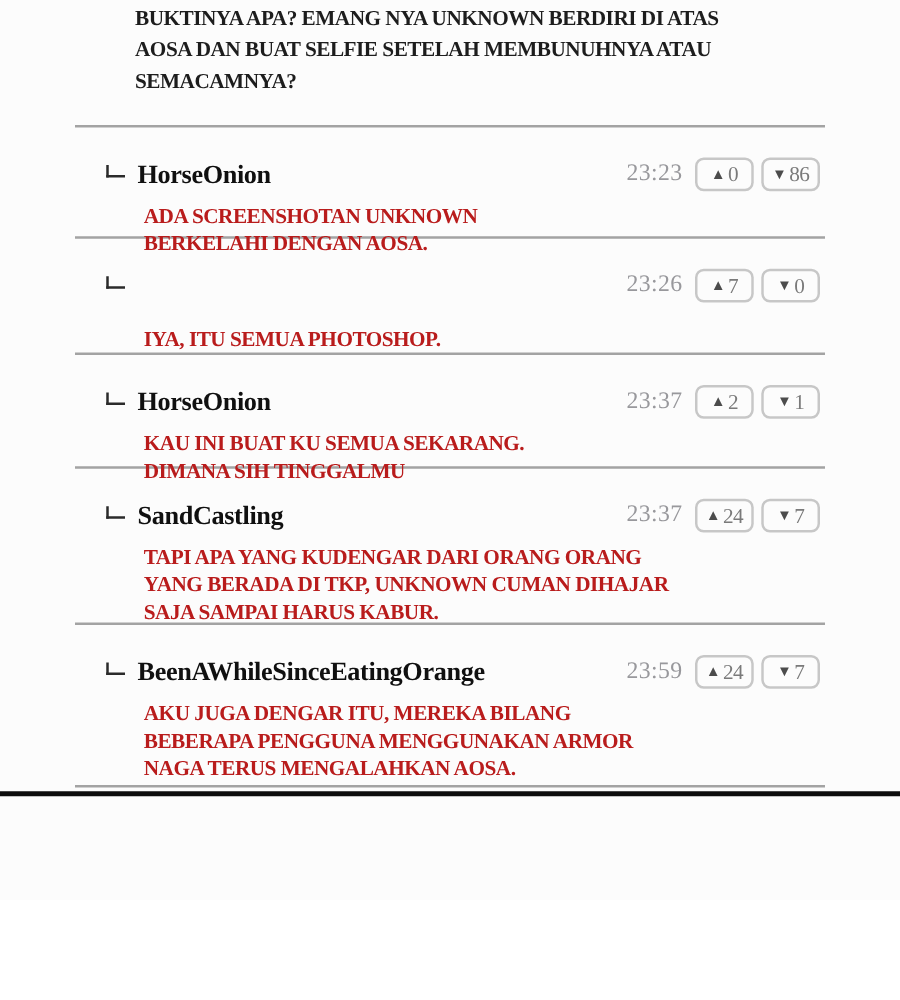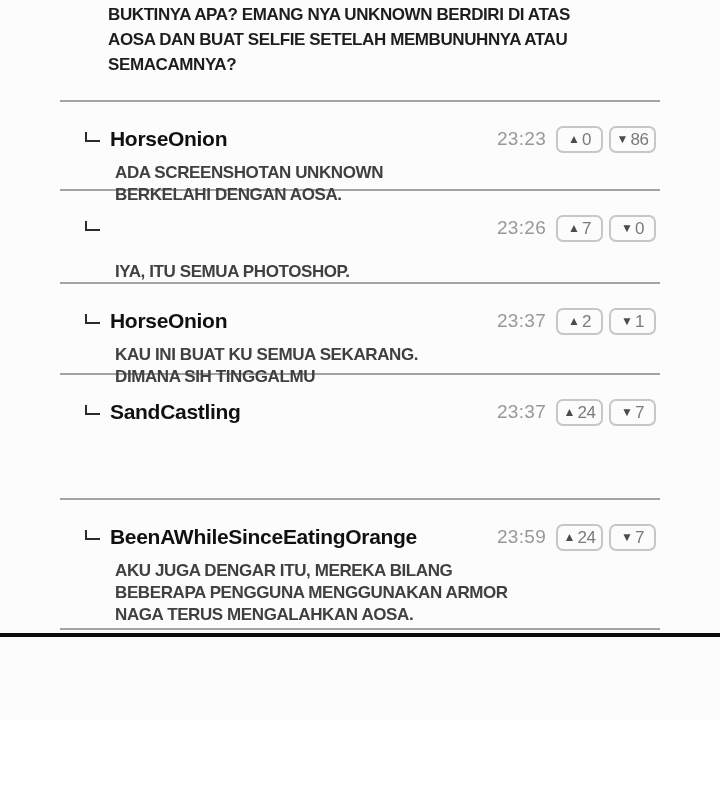--- a/index.html
+++ b/index.html
@@ -1,21 +1,21 @@
 <!DOCTYPE html>
 <html><head>
 <meta charset="utf-8">
 <style>
   html,body { margin:0; padding:0; }
   .page {
     position:relative;
     width:720px; height:720px;
     background:#fcfcfc;
     overflow:hidden;
-    font-family:Liberation Sans, sans-serif;
+    font-family:Liberation Serif, serif;
     font-stretch:condensed;
   }
   
   .top-text {
     position:absolute; left:108px; top:2px; width:480px;
     font-size:17px; line-height:25px; font-weight:700;
     letter-spacing:-0.4px; color:#1d1d1d;
     white-space:pre-line;
   }
   
@@ -60,21 +60,21 @@
     border:2px solid #c7c7c7; border-radius:7px;
     background:transparent; padding:0 2px;
     font-family:inherit; cursor:pointer;
   }
   .vote-btn + .vote-btn { margin-left:6px; }
   .tri { font-size:12px; color:#4c4c4c; line-height:1; margin-right:2px; }
   .cnt { font-size:17px; color:#7a7a7a; line-height:1; letter-spacing:-0.5px; }
   .c-body {
     margin:8px 8px 0 55px;
     font-size:17px; line-height:22px; font-weight:700;
-    letter-spacing:-0.4px; color:#404040;
+    letter-spacing:-0.4px; color:#b91c1c;
     white-space:pre-line;
   }
   .comment:nth-child(2) .c-body { margin-top:18px; }
   
   .black-bar {
     position:absolute; left:0; top:633px;
     width:720px; height:4px; background:#0d0d0d;
   }
 </style>
 </head>
@@ -155,20 +155,23 @@
           <button class="vote-btn">
             <span class="tri">▲</span>
             <span class="cnt">24</span>
           </button>
           <button class="vote-btn">
             <span class="tri">▼</span>
             <span class="cnt">7</span>
           </button>
         </span>
       </div>
+      <div class="c-body">TAPI APA YANG KUDENGAR DARI ORANG ORANG
+YANG BERADA DI TKP, UNKNOWN CUMAN DIHAJAR
+SAJA SAMPAI HARUS KABUR.</div>
     </div>
 
     <div class="comment">
       <div class="c-header">
         <span class="reply-icon"></span>
         <span class="username">BeenAWhileSinceEatingOrange</span>
         <span class="meta">
           <span class="time">23:59</span>
           <button class="vote-btn">
             <span class="tri">▲</span>

